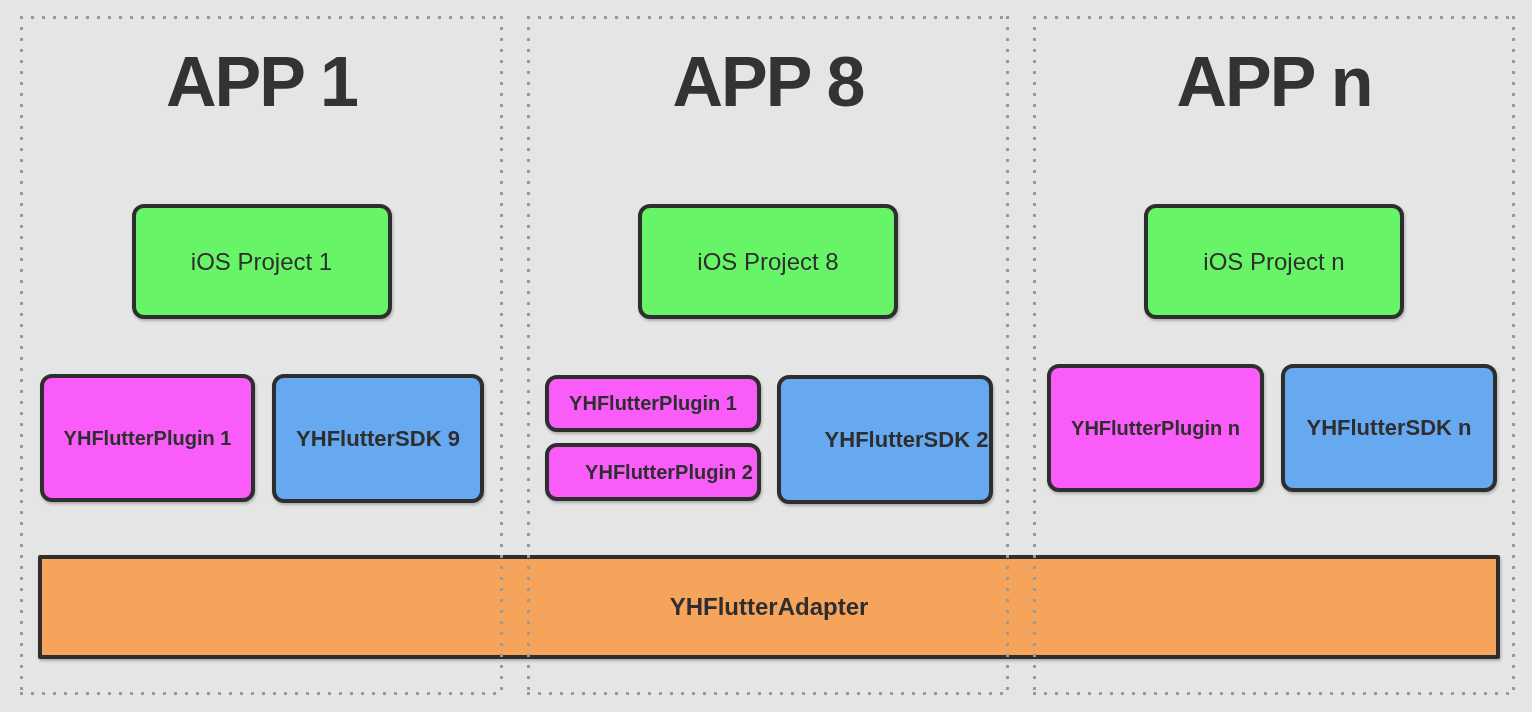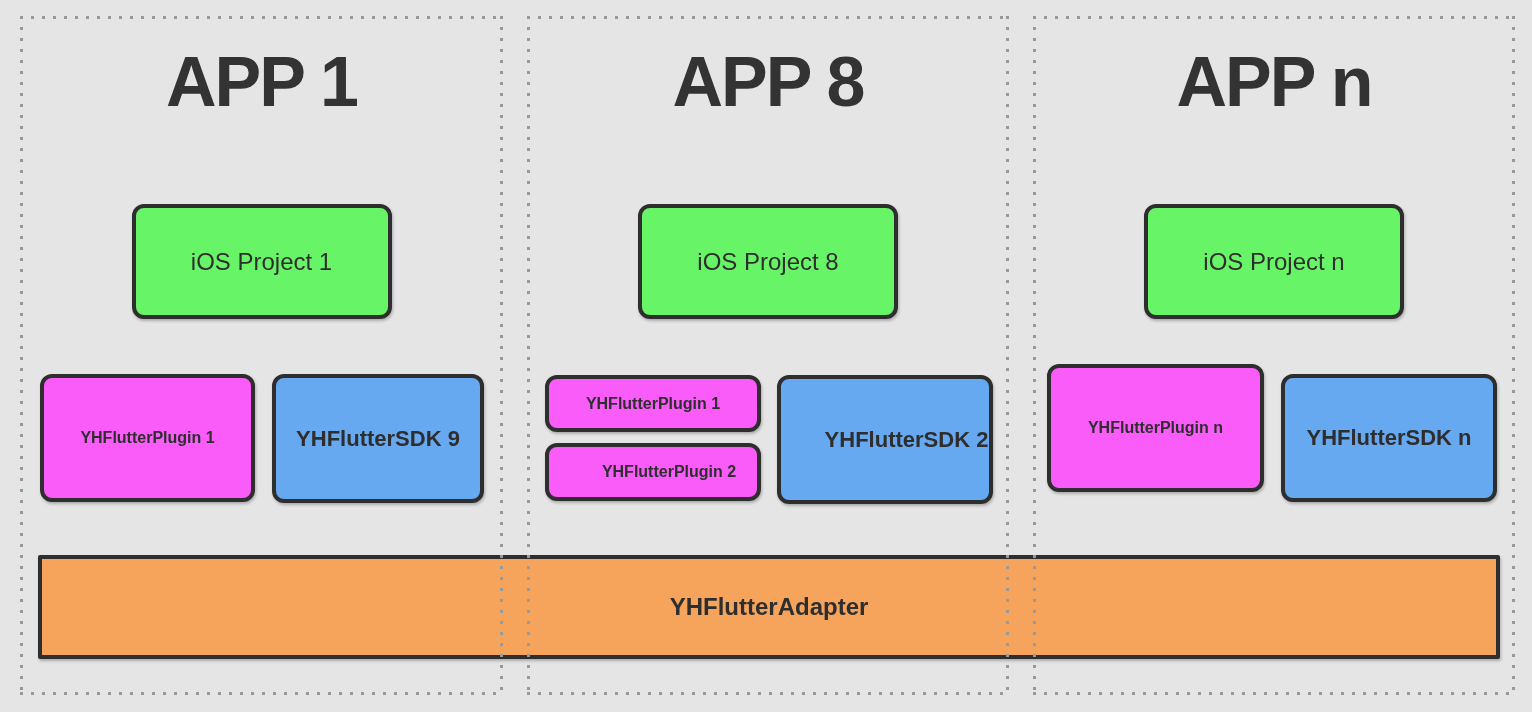--- a/index.html
+++ b/index.html
@@ -66,35 +66,35 @@
     left: 50%;
     transform: translateX(-50%);
     top: 188px;
     width: 260px;
     height: 115px;
     background: #67f567;
     font-size: 24px;
     font-weight: 400;
   }
 
-  .plugin { background: #f95cf9; font-size: 16px; font-weight: 700; }
+  .plugin { background: #f95cf9; font-size: 20px; font-weight: 700; }
   .sdk    { background: #66a9f1; font-size: 22px; font-weight: 700; }
 
   
   .panel-1 .plugin-tall { left: 20px;  top: 358px; width: 215px; height: 128px; }
   .panel-1 .sdk         { left: 252px; top: 358px; width: 212px; height: 129px; }
 
   
   .panel-2 .plugin-a    { left: 18px;  top: 359px; width: 216px; height: 57px; }
   .panel-2 .plugin-b    { left: 18px;  top: 427px; width: 216px; height: 58px; padding-left: 32px; }
   .panel-2 .sdk         { left: 250px; top: 359px; width: 216px; height: 129px; padding-left: 43px; }
 
   
   .panel-3 .plugin-tall { left: 14px;  top: 348px; width: 217px; height: 128px; }
-  .panel-3 .sdk         { left: 248px; top: 358px; width: 216px; height: 128px; }
+  .panel-3 .sdk         { left: 248px; top: 348px; width: 216px; height: 128px; }
 
   
   .adapter-bar {
     position: absolute;
     left: 38px;
     top: 555px;
     width: 1462px;
     height: 104px;
     z-index: 0;
     box-sizing: border-box;

